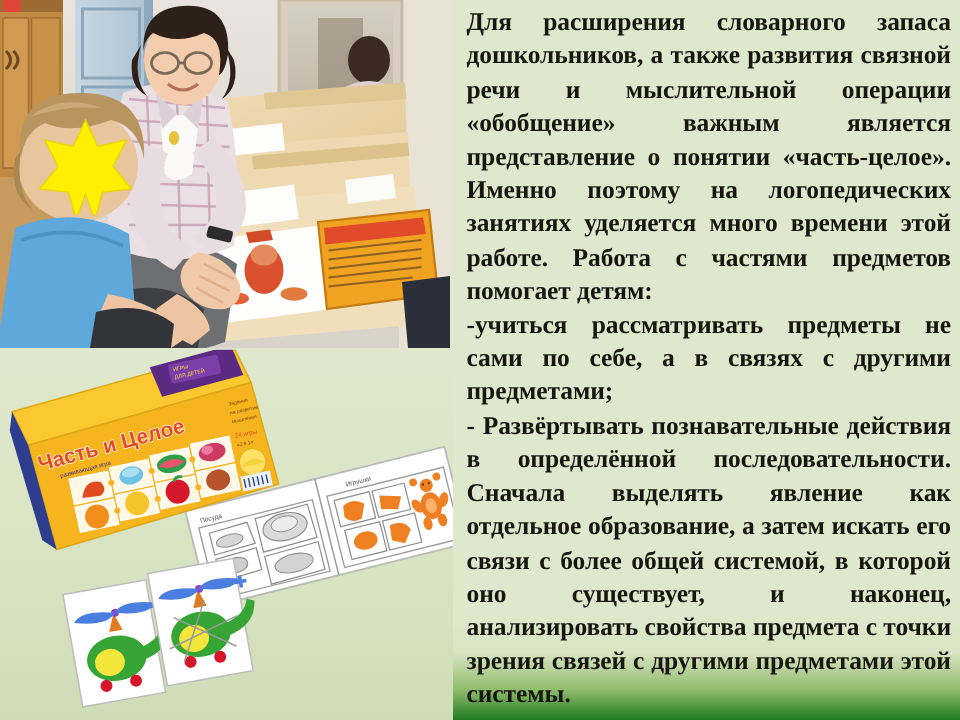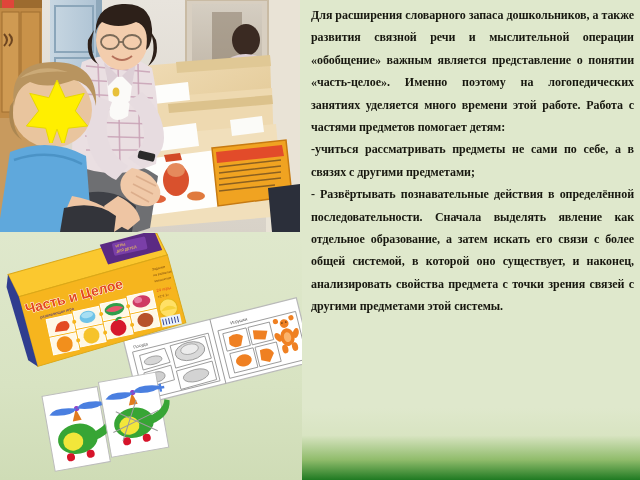--- a/index.html
+++ b/index.html
@@ -65,21 +65,21 @@
     left: 311px;
     top: 4px;
     width: 323px;
     height: 440px;
     z-index: 4;
   }
   #body-text {
     margin: 0;
     color: #17170f;
     font-family: "Liberation Serif", serif;
-    font-size: 12px;
+    font-size: 17px;
     line-height: 22.4px;
     text-align: justify;
     text-justify: inter-word;
     font-weight: 600;
     letter-spacing: -0.05px;
     white-space: pre-wrap;
   }
 </style>
 </head>
 <body>

